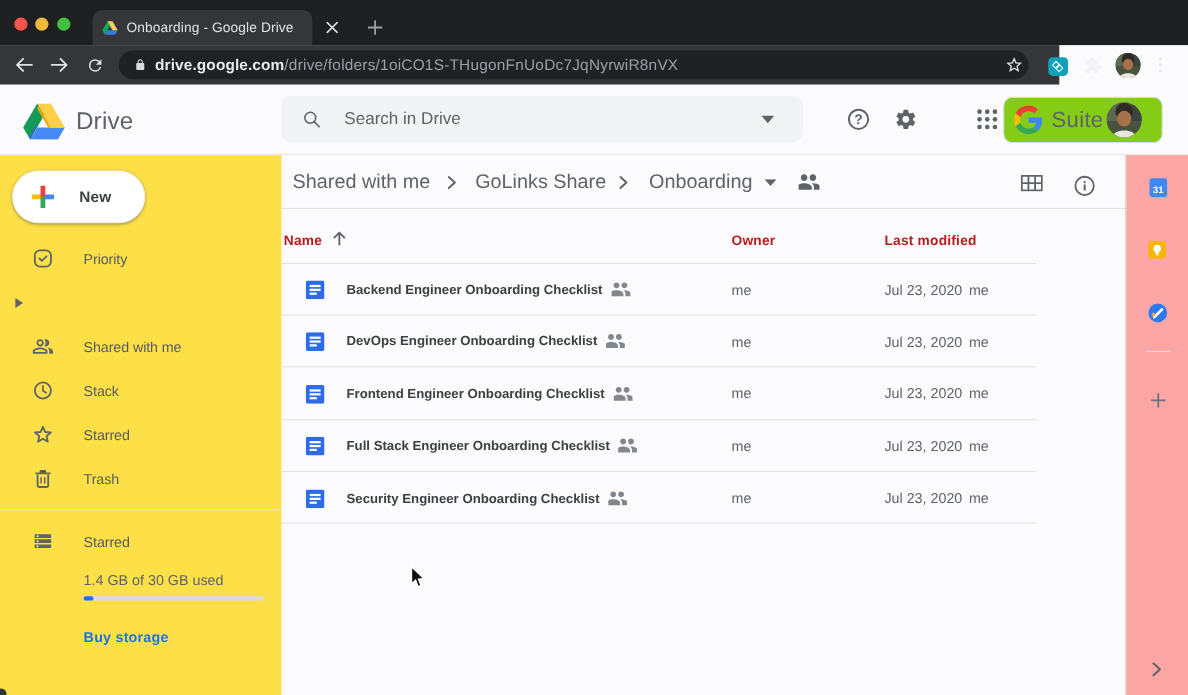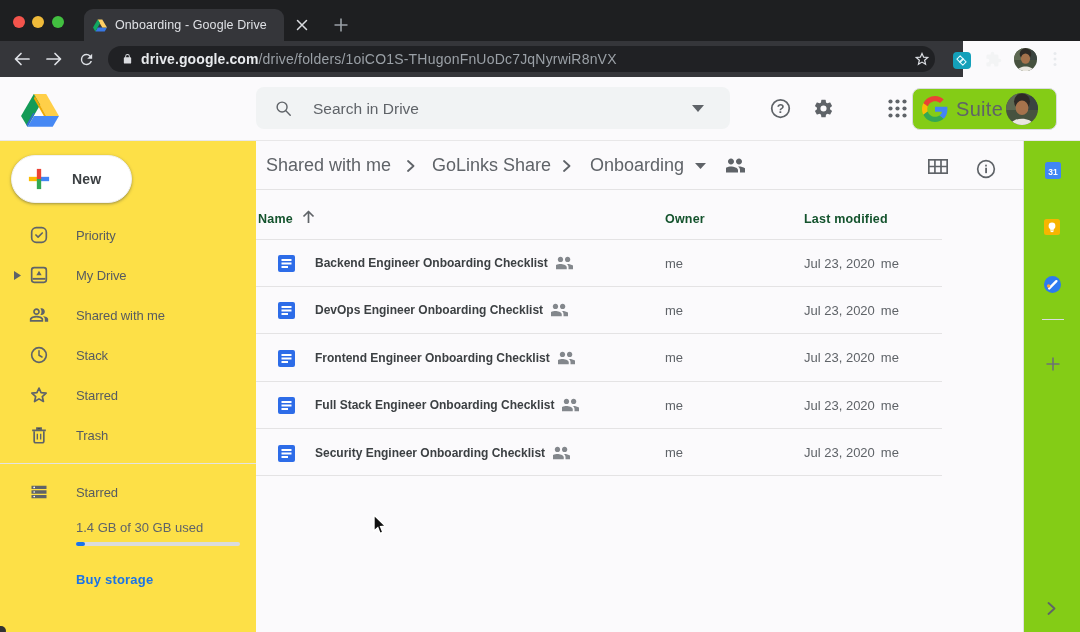--- a/index.html
+++ b/index.html
@@ -38,31 +38,31 @@
 #storagetext { left:76px; top:380px; height:14px; line-height:14px; font-size:13px; color:#5f6368; }
 #sbar { left:76px; top:401px; width:164px; height:4px; border-radius:2px; background:#dbdcdd; }
 #sbarfill { left:0; top:0; width:9px; height:4px; border-radius:2px; background:#1a73e8; }
 #buystorage { left:76px; top:431px; height:15px; line-height:15px; font-size:13px; font-weight:bold; color:#1a73e8; letter-spacing:0.2px; }
 
 
 #content { left:256px; top:141px; width:767px; height:491px; background:#fbfafc; }
 #bcrow { left:0; top:0; width:767px; height:49px; border-bottom:1px solid #e4e3e4; }
 .bctext { top:0; height:48px; line-height:49px; font-size:18px; color:#5f6368; }
 #listhdr { left:0; top:49px; width:686px; height:49.5px; border-bottom:1px solid #e4e3e4; }
-.hdrtext { top:0; height:49px; line-height:59px; font-size:12.5px; color:#14532d; font-weight:bold; letter-spacing:0.2px; }
+.hdrtext { top:0; height:49px; line-height:59px; font-size:12.5px; color:#b91c1c; font-weight:bold; letter-spacing:0.2px; }
 .frow { left:0; width:686px; height:47.4px; border-bottom:1px solid #e4e3e4; }
 .namewrap { left:59px; top:0; height:47px; display:flex; align-items:center; }
 .nametext { font-size:12px; font-weight:bold; color:#3c4043; }
 .namewrap svg { margin-left:8px; }
 .fmeta { top:0; height:47px; line-height:48px; font-size:13px; color:#5f6368; }
 .fmeta i { display:inline-block; width:6px; }
 .docicon { left:22px; top:15.5px; }
 
 
-#rrail { left:1023px; top:141px; width:57px; height:491px; background:#84cc16; border-left:1px solid #e0e0e0; }
+#rrail { left:1023px; top:141px; width:57px; height:491px; background:#fca5a5; border-left:1px solid #e0e0e0; }
 #rdivider { left:18px; top:178px; width:22px; height:1px; background:#dadce0; }
 </style>
 </head>
 <body>
 
 <div class="abs" id="tabstrip">
   <div class="abs light" style="left:13px; background:#f4544c;"></div>
   <div class="abs light" style="left:31.8px; background:#efba3a;"></div>
   <div class="abs light" style="left:52.2px; background:#42bf40;"></div>
   <div class="abs" id="tab">
@@ -132,20 +132,21 @@
 </div>
 
 <div class="abs" id="dheader">
   <svg class="abs" style="left:21px; top:17px;" width="38" height="33" viewBox="0 0 139 121">
     <path fill="#4688f4" d="M24.2 120.4l22.9-39.7h91.9l-22.9 39.7z"></path>
     <path fill="#ffcf48" d="M92.2 80.7H139L92.2 0H45.3z"></path>
     <path fill="#149b57" d="M0 80.7l23.4 39.7 46.8-81L46.9 0z"></path>
     <path fill="#3367d6" d="M24.2 120.4l-4.3-7.3 25-43.3h5.1z"></path>
     <path fill="#eda904" d="M92.2 80.7h-8.5L46.9 16.9l4.1-9.2z"></path>
   </svg>
+  <div class="abs" id="drivename">Drive</div>
   <div class="abs" id="searchbar">
     <svg class="abs" style="left:19px; top:13px;" width="17" height="17" viewBox="0 0 24 24">
       <circle cx="10" cy="10" r="7" fill="none" stroke="#5f6368" stroke-width="2"></circle>
       <path d="M15.3 15.3 L21.5 21.5" stroke="#5f6368" stroke-width="2" stroke-linecap="round"></path>
     </svg>
     <div class="abs" id="searchtext">Search in Drive</div>
     <svg class="abs" style="left:436px; top:18px;" width="12" height="7" viewBox="0 0 12 7">
       <path d="M0 0 L12 0 L6 7 Z" fill="#5f6368"></path>
     </svg>
   </div>
@@ -210,28 +211,20 @@
     <svg class="abs navicon" viewBox="0 0 24 24" width="20" height="20">
       <rect x="3.2" y="3.2" width="17.6" height="17.6" rx="5.5" fill="none" stroke="#5f6368" stroke-width="2"></rect>
       <path d="M8.3 12 l2.6 2.6 5-5" fill="none" stroke="#5f6368" stroke-width="2" stroke-linecap="round" stroke-linejoin="round"></path>
     </svg>
     <div class="abs navlabel">Priority</div>
   </div>
 
   <svg class="abs" style="left:13px; top:130px;" width="8" height="9" viewBox="0 0 8 9">
       <path d="M1 0 L8 4.5 L1 9 Z" fill="#5f6368"></path>
     </svg>
-  <div class="abs navrow" style="top:114px;">
-    <svg class="abs navicon" viewBox="0 0 24 24" width="20" height="20">
-      <rect x="3.2" y="3.2" width="17.6" height="17.6" rx="3" fill="none" stroke="#5f6368" stroke-width="2"></rect>
-      <path d="M12 6.8 l3.2 5.6 h-6.4 Z" fill="#5f6368"></path>
-      <path d="M4.2 16.6 h15.6" stroke="#5f6368" stroke-width="2.2"></path>
-    </svg>
-    <div class="abs navlabel">My Drive</div>
-  </div>
 
   <div class="abs navrow" style="top:154px;">
     <svg class="abs navicon" viewBox="0 0 24 24" width="20" height="20">
       <path fill="#5f6368" d="M16.67 13.13C18.04 14.06 19 15.32 19 17v3h4v-3c0-2.18-3.57-3.47-6.33-3.87zM15 12c2.21 0 4-1.79 4-4s-1.79-4-4-4c-.47 0-.91.1-1.33.24C14.5 5.27 15 6.58 15 8s-.5 2.73-1.33 3.76c.42.14.86.24 1.33.24zM9 12c2.21 0 4-1.79 4-4S11.21 4 9 4 5 5.79 5 8s1.79 4 4 4zm0-6c1.1 0 2 .9 2 2s-.9 2-2 2-2-.9-2-2 .9-2 2-2zm0 7c-2.67 0-8 1.34-8 4v3h16v-3c0-2.66-5.33-4-8-4zm6 5H3v-.99C3.2 16.29 6.3 15 9 15s5.8 1.29 6 2v1z"></path>
     </svg>
     <div class="abs navlabel">Shared with me</div>
   </div>
 
   <div class="abs navrow" style="top:194px;">
     <svg class="abs navicon" viewBox="0 0 24 24" width="20" height="20">

